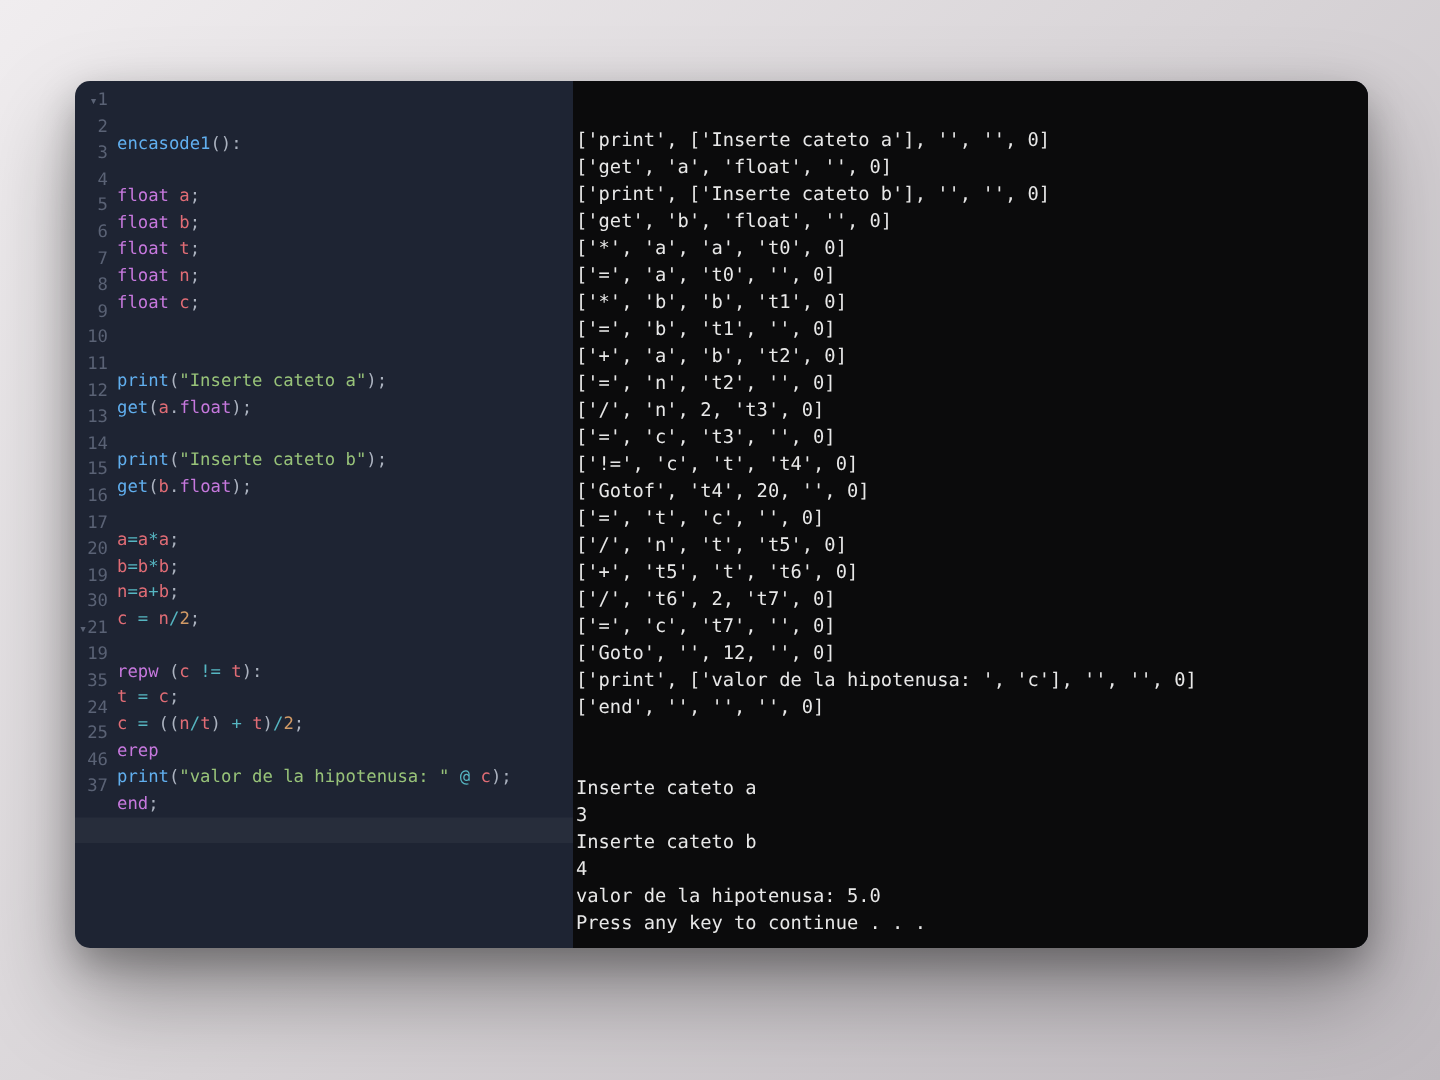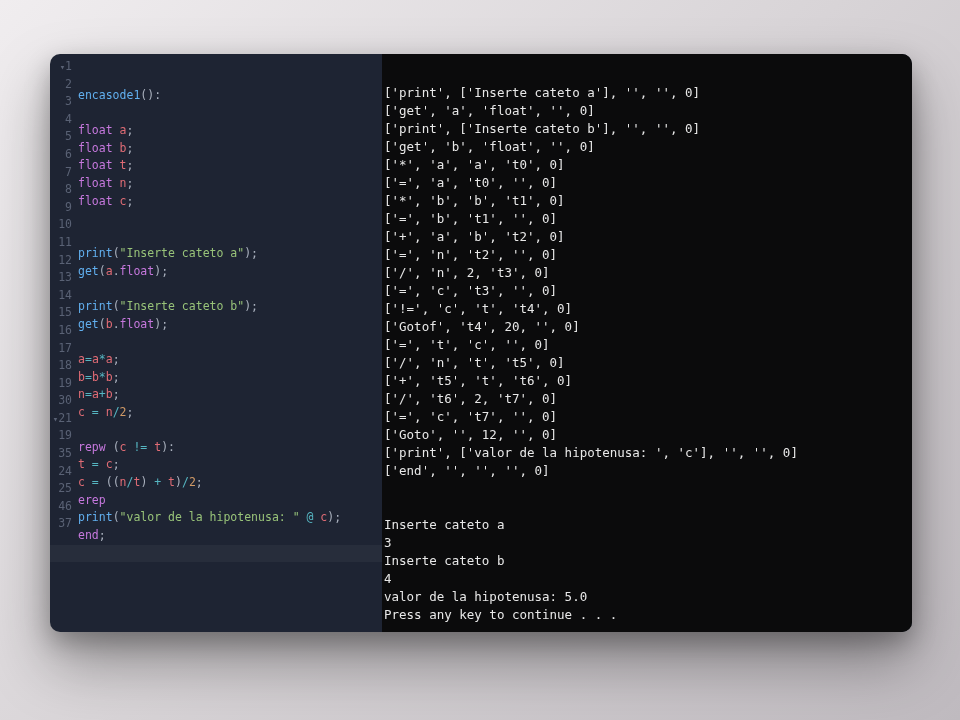--- a/index.html
+++ b/index.html
@@ -90,21 +90,21 @@
         <div>8</div>
         <div>9</div>
         <div>10</div>
         <div>11</div>
         <div>12</div>
         <div>13</div>
         <div>14</div>
         <div>15</div>
         <div>16</div>
         <div>17</div>
-        <div>18</div>
+        <div>20</div>
         <div>19</div>
         <div>30</div>
         <div><span class="fold">▾</span>21</div>
         <div>19</div>
         <div>35</div>
         <div>24</div>
         <div>25</div>
         <div>46</div>
         <div>37</div>
       </div>

